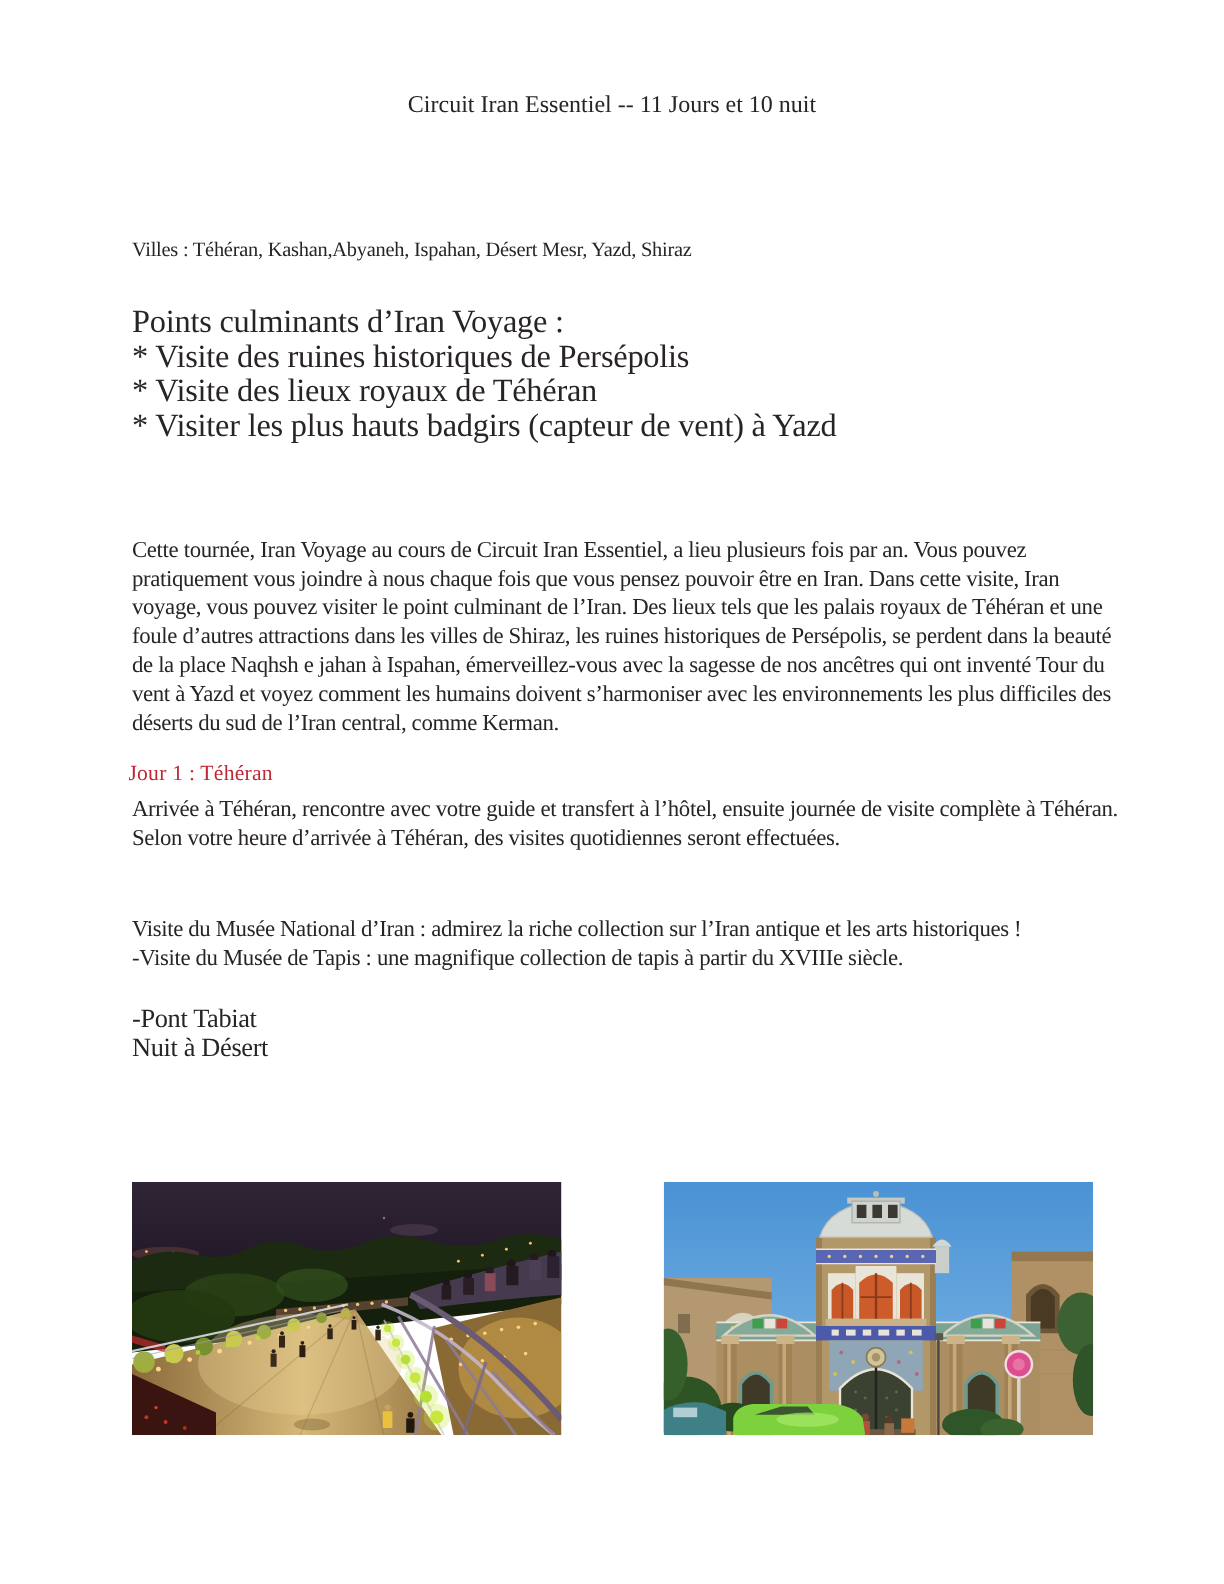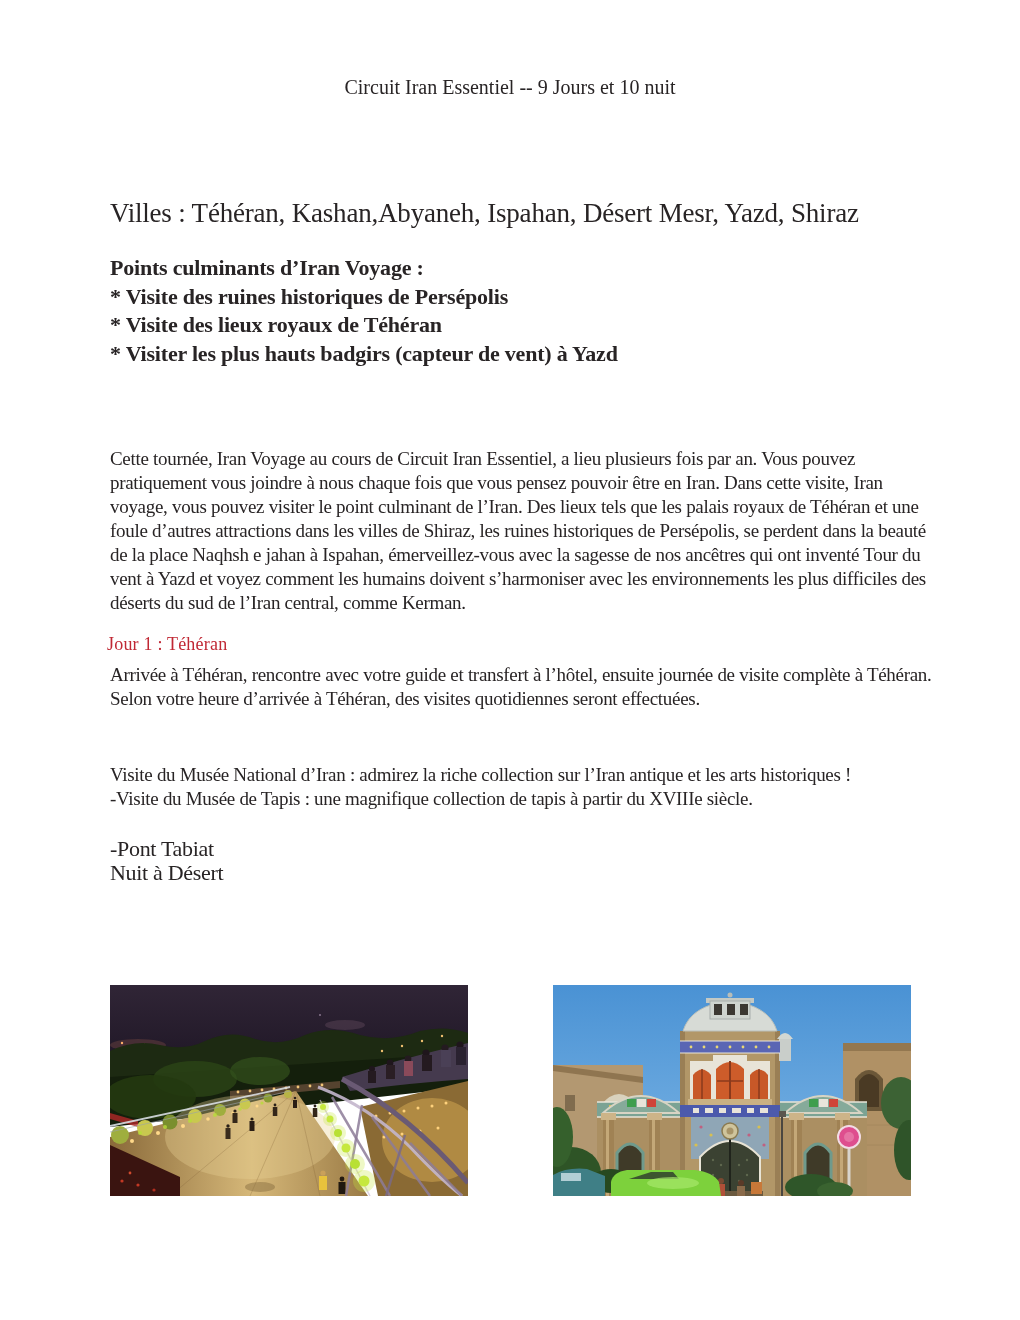--- a/index.html
+++ b/index.html
@@ -6,27 +6,26 @@
   .page {
     position:relative; width:1020px; height:1320px; background:#ffffff;
     font-family:"Liberation Serif","DejaVu Serif",serif; color:#282425;
     overflow:hidden;
   }
   .title {
     position:absolute; top:76px; left:0; width:1020px;
     text-align:center; font-size:20px; letter-spacing:0;
   }
   .cities {
-    position:absolute; top:198px; left:110px; font-size:27px; white-space:nowrap;
+    position:absolute; top:198px; left:110px; font-size:17px; white-space:nowrap;
     letter-spacing:-0.2px;
   }
   .highlights {
-    position:absolute; top:254px; left:110px; font-size:22px; line-height:28.5px;
+    position:absolute; top:254px; left:110px; font-size:27px; line-height:28.5px;
     letter-spacing:-0.2px;
-    font-weight:bold;
   }
   .intro {
     position:absolute; top:405px; left:110px; width:828px;
     font-size:19px; line-height:24px; letter-spacing:-0.3px; text-align:left;margin-top:42px;
   }
   .day-heading {
     position:absolute; top:634px; left:107px;
     font-size:18px; color:#c02834; letter-spacing:0.2px;
   }
   .p-arrival {
@@ -47,21 +46,21 @@
   }
   .photo-left  { left:110px; }
   .photo-right { left:553px; }
   .photo svg { display:block; width:100%; height:100%; }
 </style>
 </head>
 <body>
 
 <div class="page">
 
-  <div class="title">Circuit Iran Essentiel -- 9 Jours et 10 nuit</div>
+  <div class="title">Circuit Iran Essentiel -- 11 Jours et 10 nuit</div>
 
   <div class="cities">Villes : Téhéran, Kashan,Abyaneh, Ispahan, Désert Mesr, Yazd, Shiraz</div>
 
   <div class="highlights">
     <div>Points culminants d’Iran Voyage :</div>
     <div>* Visite des ruines historiques de Persépolis</div>
     <div>* Visite des lieux royaux de Téhéran</div>
     <div>* Visiter les plus hauts badgirs (capteur de vent) à Yazd</div>
   </div>
 

